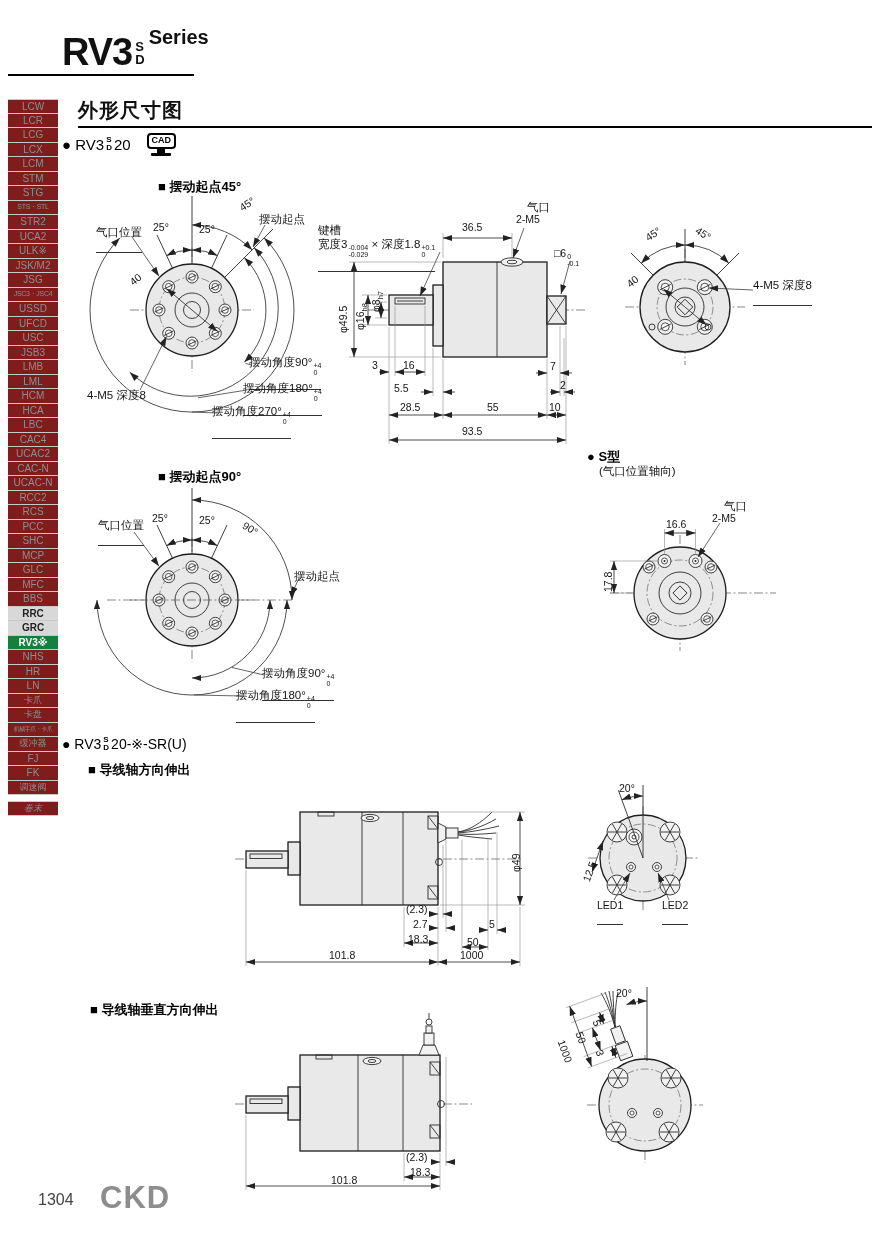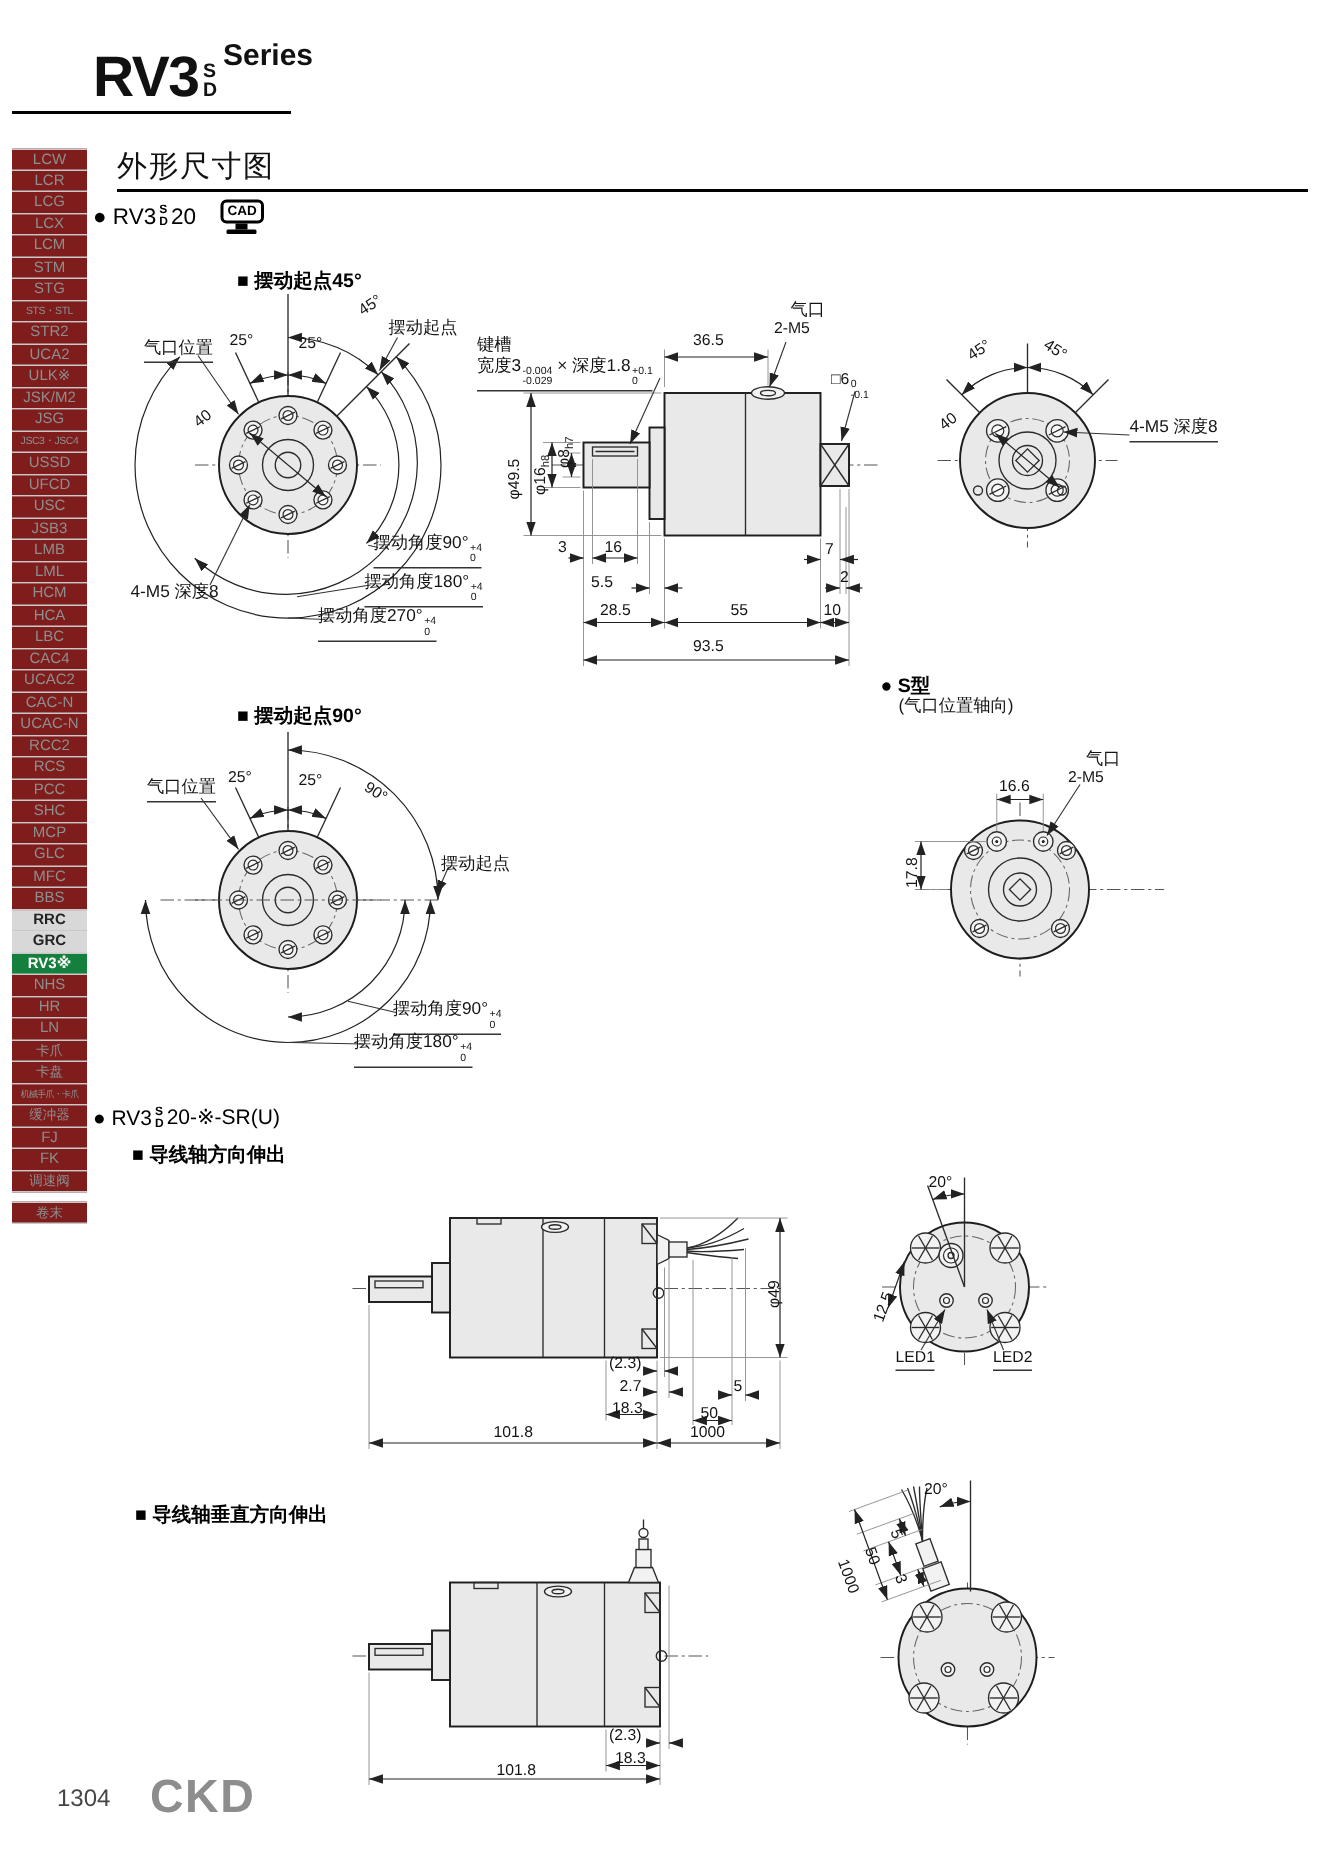--- a/index.html
+++ b/index.html
@@ -4,21 +4,21 @@
 <style>
   html,body{margin:0;padding:0;background:#fff}
   body{width:880px;height:1244px;position:relative;overflow:hidden;
        font-family:"Liberation Sans","DejaVu Sans",sans-serif;color:#111}
   
   .brand{position:absolute;left:62px;top:26px;display:flex;align-items:flex-end}
   .brand .nm{font-size:38px;font-weight:bold;letter-spacing:-1px;line-height:.82}
   .brand .sd{display:flex;flex-direction:column;font-size:13px;font-weight:bold;line-height:1.05;margin:0 4px 1px 3px}
   .brand .sr{font-size:20px;font-weight:bold;margin-bottom:19px}
   .brand-rule{position:absolute;left:8px;top:74px;width:186px;border-top:2px solid #000}
-  .pg-title{position:absolute;left:78px;top:97px;font-size:20px;font-weight:normal;letter-spacing:1px}
+  .pg-title{position:absolute;left:78px;top:97px;font-size:20px;font-weight:bold;letter-spacing:1px}
   .title-rule{position:absolute;left:78px;top:126px;width:794px;border-top:2px solid #000}
   .model{position:absolute;display:flex;align-items:center;font-size:15px;color:#000}
   .model .sd{display:flex;flex-direction:column;font-size:8px;line-height:1;margin:0 2px;font-weight:bold}
   .cad{margin-left:16px;display:flex;flex-direction:column;align-items:center;cursor:pointer}
   .cad .scrn{border:2px solid #000;border-radius:4px;font-size:9px;font-weight:bold;padding:1px 3px;line-height:1.1;color:#000}
   .cad .foot1{width:8px;height:4px;background:#000}
   .cad .foot2{width:20px;height:3px;background:#000;border-radius:1px}
   
   .sidebar{position:absolute;left:8px;top:99px;width:50px}
   .si{height:14.5px;box-sizing:border-box;border-bottom:1px solid #c9c9c9;display:flex;align-items:center;
@@ -27,21 +27,21 @@
   .si.s{font-size:7px;letter-spacing:-.3px}
   .si.c{font-size:9px}
   .si.t{font-size:6px;letter-spacing:-.5px}
   .si.hl{background:#d8d8d8;color:#222;font-weight:bold}
   .si.act{background:#15803d;color:#fff;font-weight:bold}
   .sb-gap{height:6px}
   
   .lb{position:absolute;font-size:10.5px;line-height:1.15;white-space:nowrap;color:#141414}
   .cjk{font-size:11.5px}
   .h2{position:absolute;font-size:13px;font-weight:bold;color:#000;white-space:nowrap}
-  .u{border-bottom:1px solid #333;padding-bottom:2px}
+  .u{border-bottom:1px solid #333;padding-bottom:13px}
   .r{transform-origin:0 0}
   .tol{display:inline-flex;flex-direction:column;font-size:7px;line-height:1;vertical-align:-2px;margin-left:1px}
   .tol i{font-style:normal;display:block;height:7px}
   .sub{font-size:7.5px;vertical-align:-3px}
   
   .pagenum{position:absolute;left:38px;top:1191px;font-size:16px;color:#454545}
   .logo{position:absolute;left:100px;top:1180px;font-size:31px;font-weight:bold;color:#8d8d8d;letter-spacing:1px}
   
   svg.art{position:absolute;left:0;top:0}
   .body{fill:#e9e9e9;stroke:#1e1e1e;stroke-width:1.3}
@@ -448,21 +448,21 @@
     <div class="si n">HR</div>
     <div class="si n">LN</div>
     <div class="si c">卡爪</div>
     <div class="si c">卡盘</div>
     <div class="si t">机械手爪・卡爪</div>
     <div class="si c">缓冲器</div>
     <div class="si n">FJ</div>
     <div class="si n">FK</div>
     <div class="si c">调速阀</div>
     <div class="sb-gap"></div>
-    <div class="si c" style="border-top: 1px solid rgb(201, 201, 201);">卷末</div>
+    <div class="si c" style="border-top: 1px solid rgb(201, 201, 201); font-style: italic;">卷末</div>
   </nav>
 
 <div class="h2" style="left:158px;top:178px">■ 摆动起点45°</div>
 <div class="h2" style="left:158px;top:468px">■ 摆动起点90°</div>
 <div class="h2" style="left:587px;top:448px">● S型</div>
 <div class="lb cjk" style="left:599px;top:465px">(气口位置轴向)</div>
 
 <div class="model" style="left:62px;top:736px;font-size:14px">
   <span>● RV3</span>
   <span class="sd">

